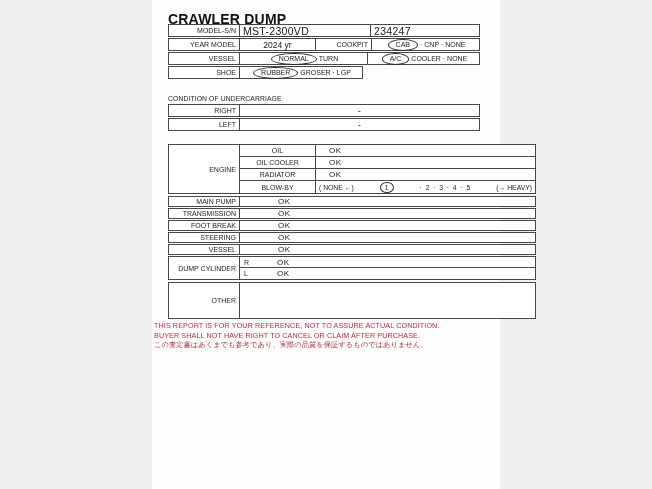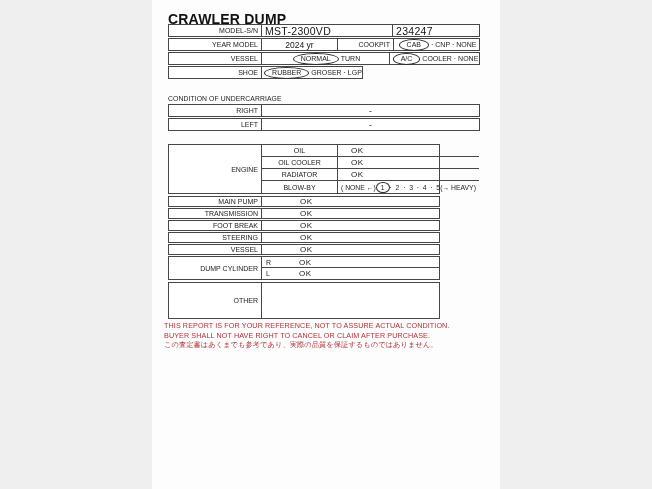--- a/index.html
+++ b/index.html
@@ -17,21 +17,21 @@
   .abs { position:absolute; }
   .title {
     left:16px; top:11px; font-size:14px; font-weight:bold; letter-spacing:.2px; color:#111;
   }
   .sec-title {
     left:16px; top:95px; font-size:6.8px; color:#222; letter-spacing:.1px;
   }
   
   .box {
     box-sizing:border-box; border:1px solid #474747; background:#fff;
-    display:flex; align-items:stretch; margin-bottom:1px;padding-left:22px;
+    display:flex; align-items:stretch; margin-bottom:1px;
   }
   .cell { display:flex; align-items:center; font-size:7px; color:#222; }
   .lblc { justify-content:flex-end; padding-right:3px; border-right:1px solid #474747; }
   .w67 { width:67px; flex:none; }
   .w75 { width:75px; flex:none; }
   .w52 { width:52px; flex:none; }
   .w127 { width:127px; flex:none; }
   .grow { flex:1; }
   .ctr { justify-content:center; }
   .brd-r { border-right:1px solid #474747; }
@@ -43,33 +43,33 @@
   .pad13 { padding-left:13px; }
   .pad38 { padding-left:38px; }
   .circ {
     display:inline-flex; justify-content:center; align-items:center;
     border:1px solid #2d2d2d; border-radius:50%;
     padding:0 7px; height:10px; margin:0 2px;
   }
   .num-circ { padding:0 4px; height:9px; margin:0; }
   .spec { left:16px; top:24px; width:312px; }
   .uc { left:16px; top:104px; width:312px; }
-  .chk { left:16px; top:144px; width:272px; }
+  .chk { left:16px; top:144px; width:368px; }
   .eng { height:50px; margin-bottom:2px; }
   .eng-col { flex:1; display:flex; flex-direction:column; }
   .eng-row { display:flex; height:12px; border-bottom:1px solid #474747; box-sizing:border-box; }
   .eng-row:last-child { border-bottom:none; }
   .blow { flex:1; display:flex; justify-content:space-between; align-items:center; padding:0 3px; font-size:6.8px; white-space:pre; }
   .dump { height:24px; margin-bottom:2px; }
   .dump-col { flex:1; display:flex; flex-direction:column; }
   .dump-row { display:flex; height:11px; border-bottom:1px solid #474747; box-sizing:border-box; }
   .dump-row:last-child { border-bottom:none; }
   .side { width:33px; flex:none; padding-left:4px; }
   .other { height:37px; }
-  .disc { left:12px; top:321px; width:320px; font-size:7.2px; line-height:9.5px; color:#b03238; letter-spacing:.1px; }
+  .disc { left:2px; top:321px; width:320px; font-size:7.2px; line-height:9.5px; color:#b03238; letter-spacing:.1px; }
 </style>
 </head>
 <body>
 
 <div class="page">
 
   <div class="abs title">CRAWLER DUMP</div>
 
   <div class="abs spec">
 

